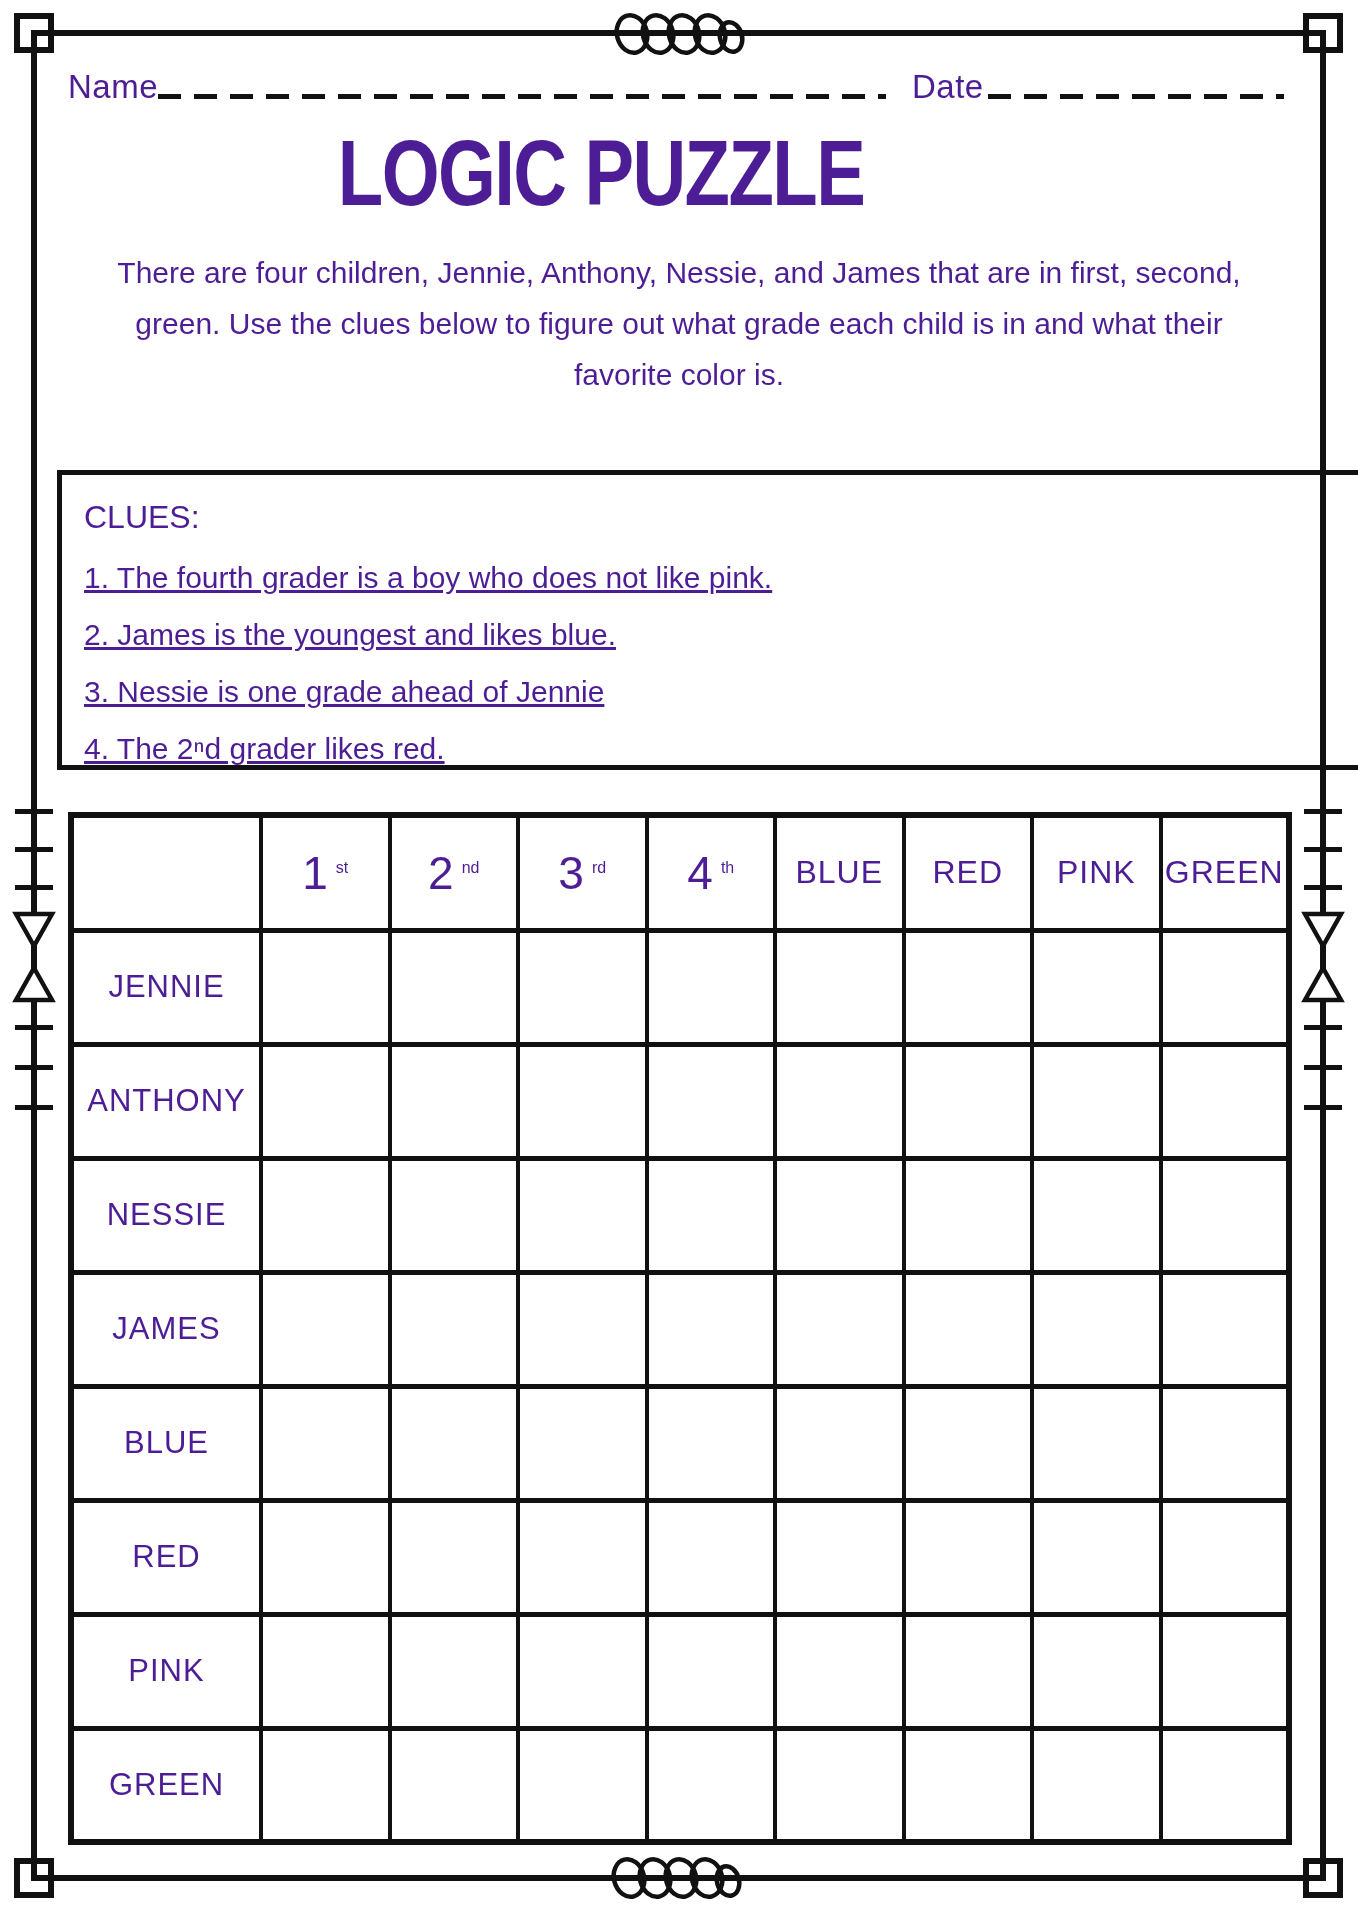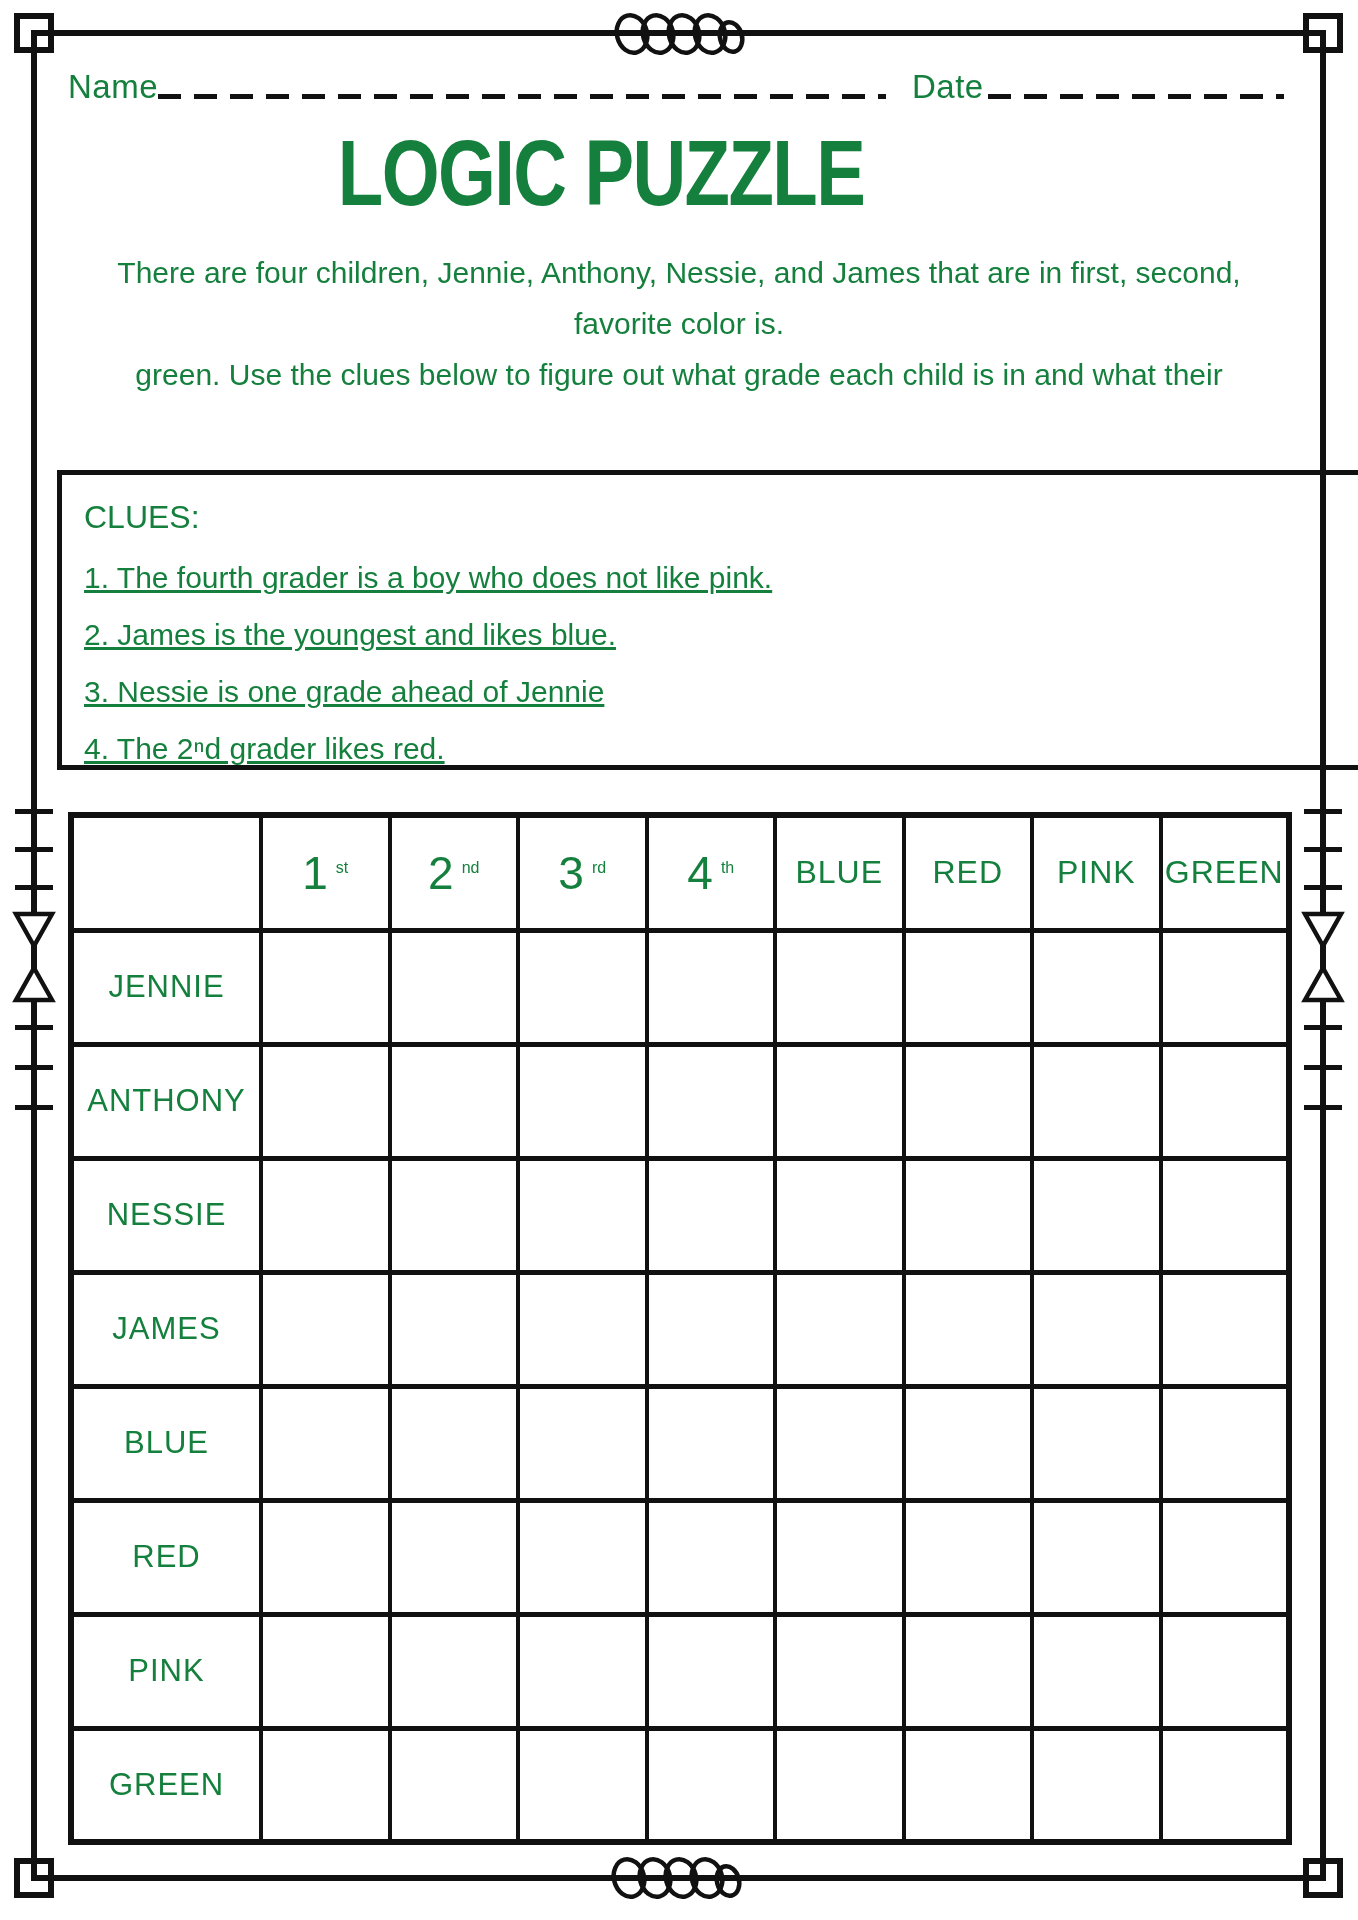--- a/index.html
+++ b/index.html
@@ -1,18 +1,18 @@
 <!DOCTYPE html>
 <html><head>
 <meta charset="utf-8">
 <style>
   html,body{margin:0;padding:0;background:#ffffff;}
   .sheet{
     position:relative;width:1358px;height:1920px;margin:0 auto;
-    background:#ffffff;color:#15803d;overflow:hidden;
+    background:#ffffff;color:#4c1d95;overflow:hidden;
     font-family:"Liberation Sans", sans-serif;
   }
   
   .frame{
     position:absolute;left:31px;top:30px;width:1295px;height:1851px;
     border:6px solid #111;box-sizing:border-box;background:transparent;
   }
   .corner-square{
     position:absolute;width:40px;height:40px;border:6px solid #111;
     box-sizing:border-box;background:transparent;
@@ -132,22 +132,22 @@
   <div class="dashline name-line"></div>
   <span class="namedate-label date-label">Date</span>
   <div class="dashline date-line"></div>
 
   <div class="title">
     <span class="title-inner">LOGIC PUZZLE</span>
   </div>
 
   <div class="intro">
     <div class="intro-line">There are four children, Jennie, Anthony, Nessie, and James that are in first, second,</div>
+    <div class="intro-line">green. Use the clues below to figure out what grade each child is in and what their</div>
     <div class="intro-line">favorite color is.</div>
-    <div class="intro-line">green. Use the clues below to figure out what grade each child is in and what their</div>
   </div>
 
   <div class="clues-box">
     <div class="clues-heading">CLUES:</div>
     <div class="clues-list">
       <div class="clue-item">1. The fourth grader is a boy who does not like pink.</div>
       <div class="clue-item">2. James is the youngest and likes blue.</div>
       <div class="clue-item">3. Nessie is one grade ahead of Jennie</div>
       <div class="clue-item">4. The 2ⁿd grader likes red.</div>
     </div>

